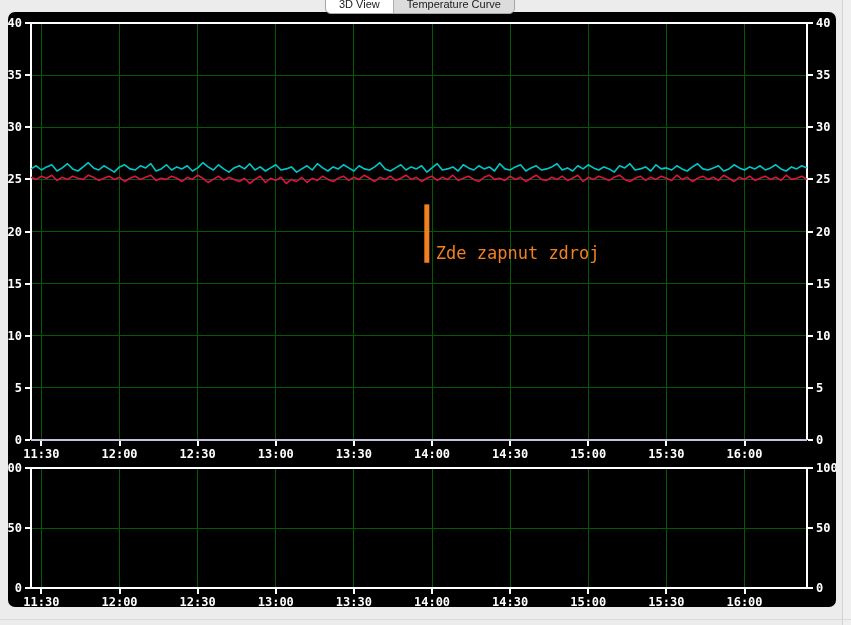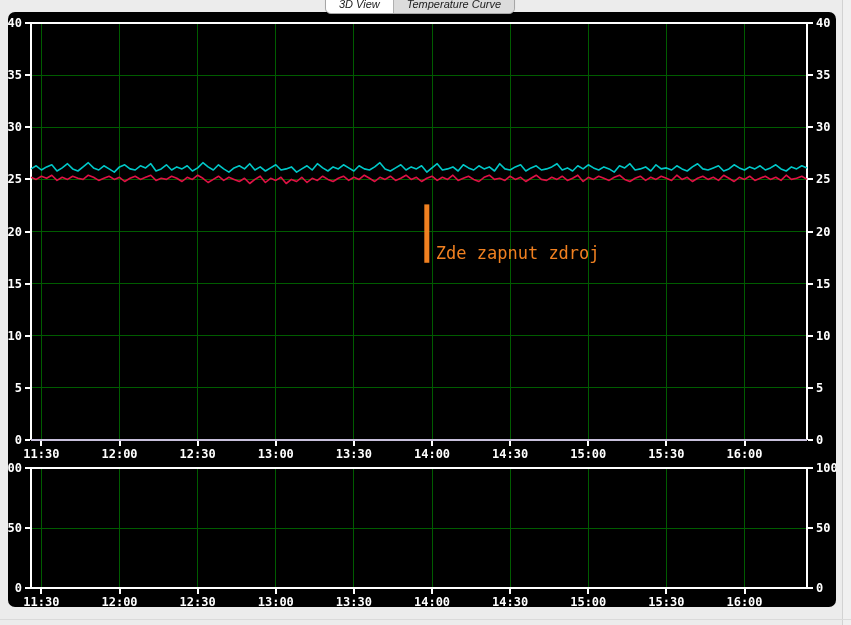--- a/index.html
+++ b/index.html
@@ -1,20 +1,20 @@
 <!DOCTYPE html>
 <html><head>
 <meta charset="utf-8">
 <style>
   html,body{margin:0;padding:0;}
   body{
     width:851px;height:625px;position:relative;overflow:hidden;
     background:#ececec;font-family:"Liberation Sans",sans-serif;
   }
-  .tabbar{position:absolute;left:0;top:0;width:851px;height:12px;z-index:3;font-style:italic;}
+  .tabbar{position:absolute;left:0;top:0;width:851px;height:12px;z-index:3;}
   .seg{
     position:absolute;left:325px;top:-7px;height:19px;display:flex;
     border:1px solid #a6a6a6;border-radius:6px;overflow:hidden;background:#dcdcdc;
     box-shadow:0 0 1px rgba(0,0,0,.15);
   }
   .tab{
     display:flex;align-items:center;justify-content:center;
     padding:0 13px;font-size:11px;color:#1a1a1a;white-space:nowrap;
     background:#dcdcdc;border-left:1px solid #b0b0b0;cursor:default;
   }

